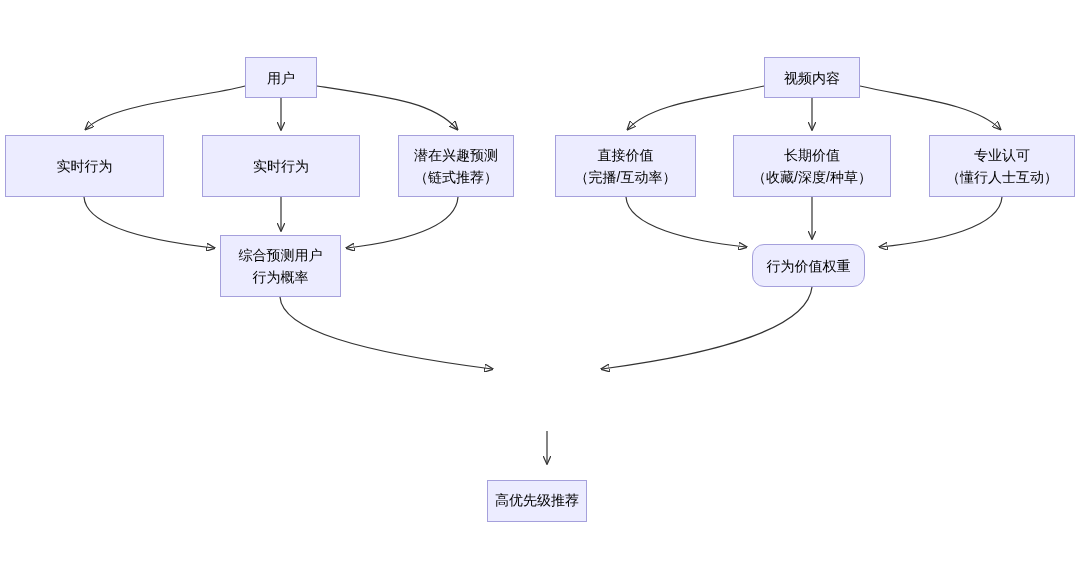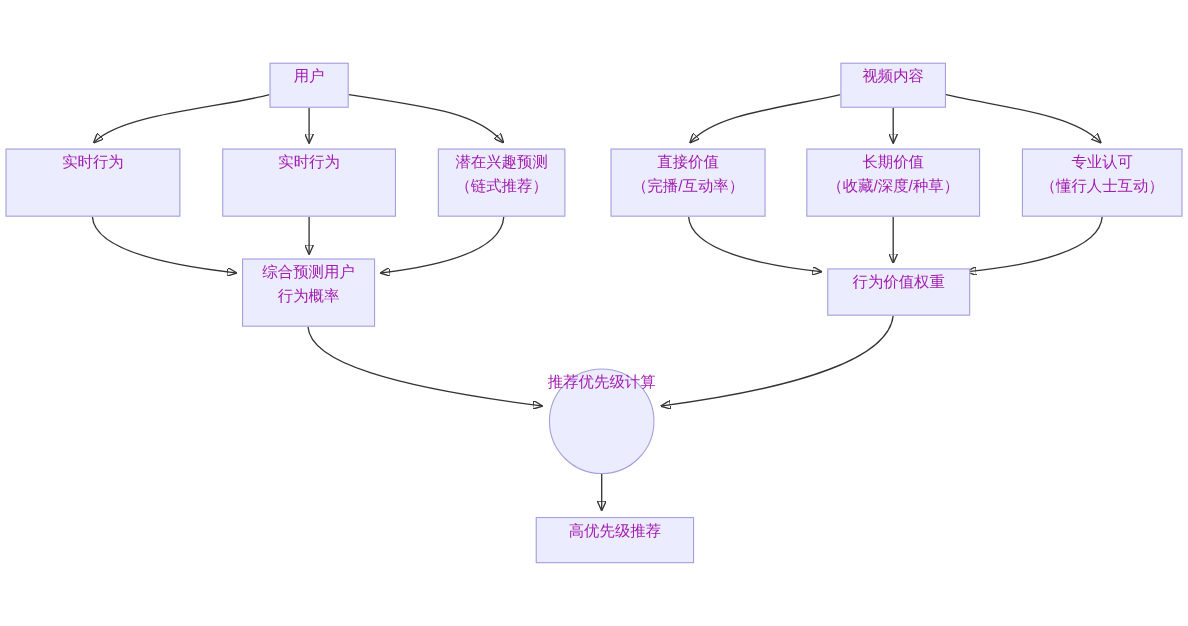--- a/index.html
+++ b/index.html
@@ -16,26 +16,27 @@
     left: 0; top: 0;
     width: 1080px; height: 569px;
     pointer-events: none;
   }
   .edges path { stroke: #333333; stroke-width: 1.2; fill: none; }
   .node {
     position: absolute;
     box-sizing: border-box;
     background: #ECECFF;
     border: 1px solid #A5A0DC;
-    color: #a21caf;
+    color: #000000;
     font-size: 14px;
     line-height: 22px;
     display: flex;
     flex-direction: column;
     align-items: center;
+    justify-content: center;
     text-align: center;
     white-space: nowrap;
   }
   .node.circle {
     border-radius: 50%;
   }
 </style>
 </head>
 <body>
 
@@ -98,25 +99,22 @@
   <div class="node" style="left:929px; top:135px; width:146px; height:62px;">
     <span>专业认可</span>
     <span>（懂行人士互动）</span>
   </div>
 
   <div class="node" style="left:220px; top:235px; width:121px; height:62px;">
     <span>综合预测用户</span>
     <span>行为概率</span>
   </div>
 
-  <div class="node" style="left:752px; top:244px; width:130px; height:43px;">
+  <div class="node" style="left:752px; top:244px; width:113px; height:43px;border-radius:12px;">
     <span>行为价值权重</span>
   </div>
 
-  <div class="node circle" style="left:499px; top:335px; width:96px; height:96px;">
-    <span>推荐优先级计算</span>
-  </div>
 
-  <div class="node" style="left:487px; top:470px; width:144px; height:42px;">
+  <div class="node" style="left:487px; top:480px; width:100px; height:42px;font-family:Liberation Serif, serif;">
     <span>高优先级推荐</span>
   </div>
 
 </div>
 
 </body></html>

